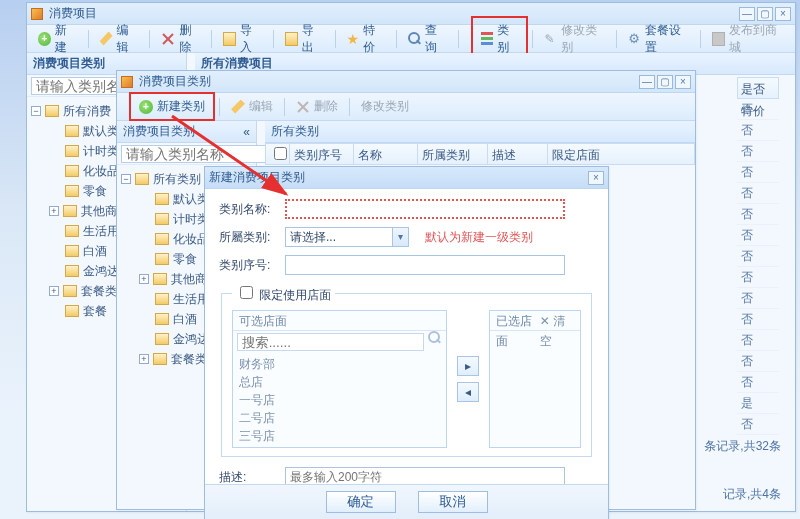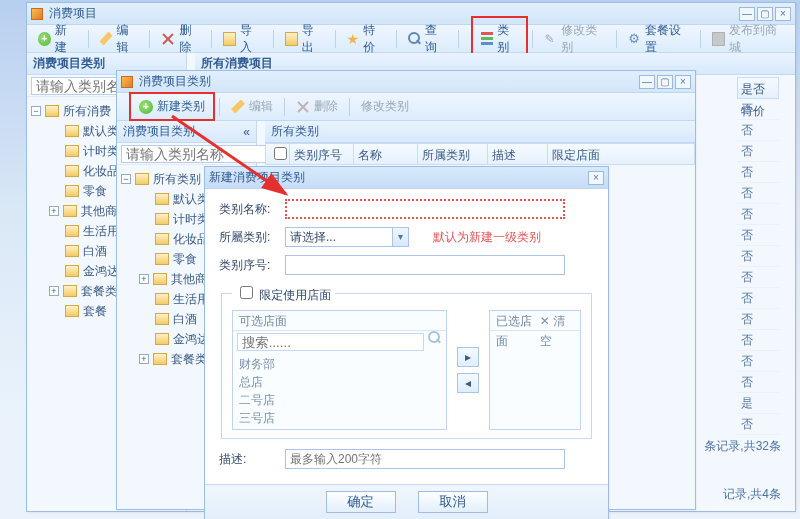--- a/index.html
+++ b/index.html
@@ -111,21 +111,21 @@
   
   #win3 { left:204px; top:166px; width:405px; height:354px; z-index:30; background:#fff; }
   #win3 .titlebar { background: linear-gradient(#d7e9fb,#c6ddf7);}
   .formbody { padding:10px 14px;}
   .frow { display:flex; align-items:center; margin-bottom:8px;}
   .frow label { width:66px; color:#334a6b;}
   .frow input[type=text], .frow select {
     height:20px; border:1px solid #a9c4e4; padding:0 4px; font-size:12px; color:#334a6b; background:#fff;
   }
   .reqfield { border:2px dotted #e05656 !important; width:280px;}
-  .reqnote { color:#e05656; margin-left:24px;}
+  .reqnote { color:#e05656; margin-left:16px;}
   .selwrap { position:relative; width:124px;}
   .selwrap input { width:100%;}
   .selwrap .dd { position:absolute; right:1px; top:1px; width:16px; height:18px; background:linear-gradient(#eef6ff,#d8e8fb); border-left:1px solid #a9c4e4; text-align:center; line-height:18px; color:#4f77aa; cursor:pointer; font-size:10px;}
   .fieldset {
     border:1px solid #c6d9f0; padding:6px 10px 8px; margin-top:4px;
   }
   .fieldset legend { color:#334a6b; padding:0 4px;}
   .dual { display:flex; gap:10px;}
   .listbox { flex:1; border:1px solid #bfd4ee; min-height:120px; background:#fafdff; display:flex; flex-direction:column;}
   .listbox .lh { height:20px; border-bottom:1px solid #d8e6f6; padding:0 6px; line-height:20px; color:#6f87a8;}
@@ -473,20 +473,21 @@
       <div class="dual">
         <div class="listbox">
           <div class="lh">可选店面</div>
           <div class="search">
             <input type="text" placeholder="搜索......" style="">
             <span class="ticon search" style="opacity:.5"></span>
           </div>
           <div class="items" id="stores">
               <div>财务部</div>
               <div>总店</div>
+              <div>一号店</div>
               <div>二号店</div>
               <div>三号店</div>
             </div>
         </div>
         <div class="movebtns">
           <div class="mbtn">▸</div>
           <div class="mbtn">◂</div>
         </div>
         <div class="listbox">
           <div class="lh" style="display:flex;">

